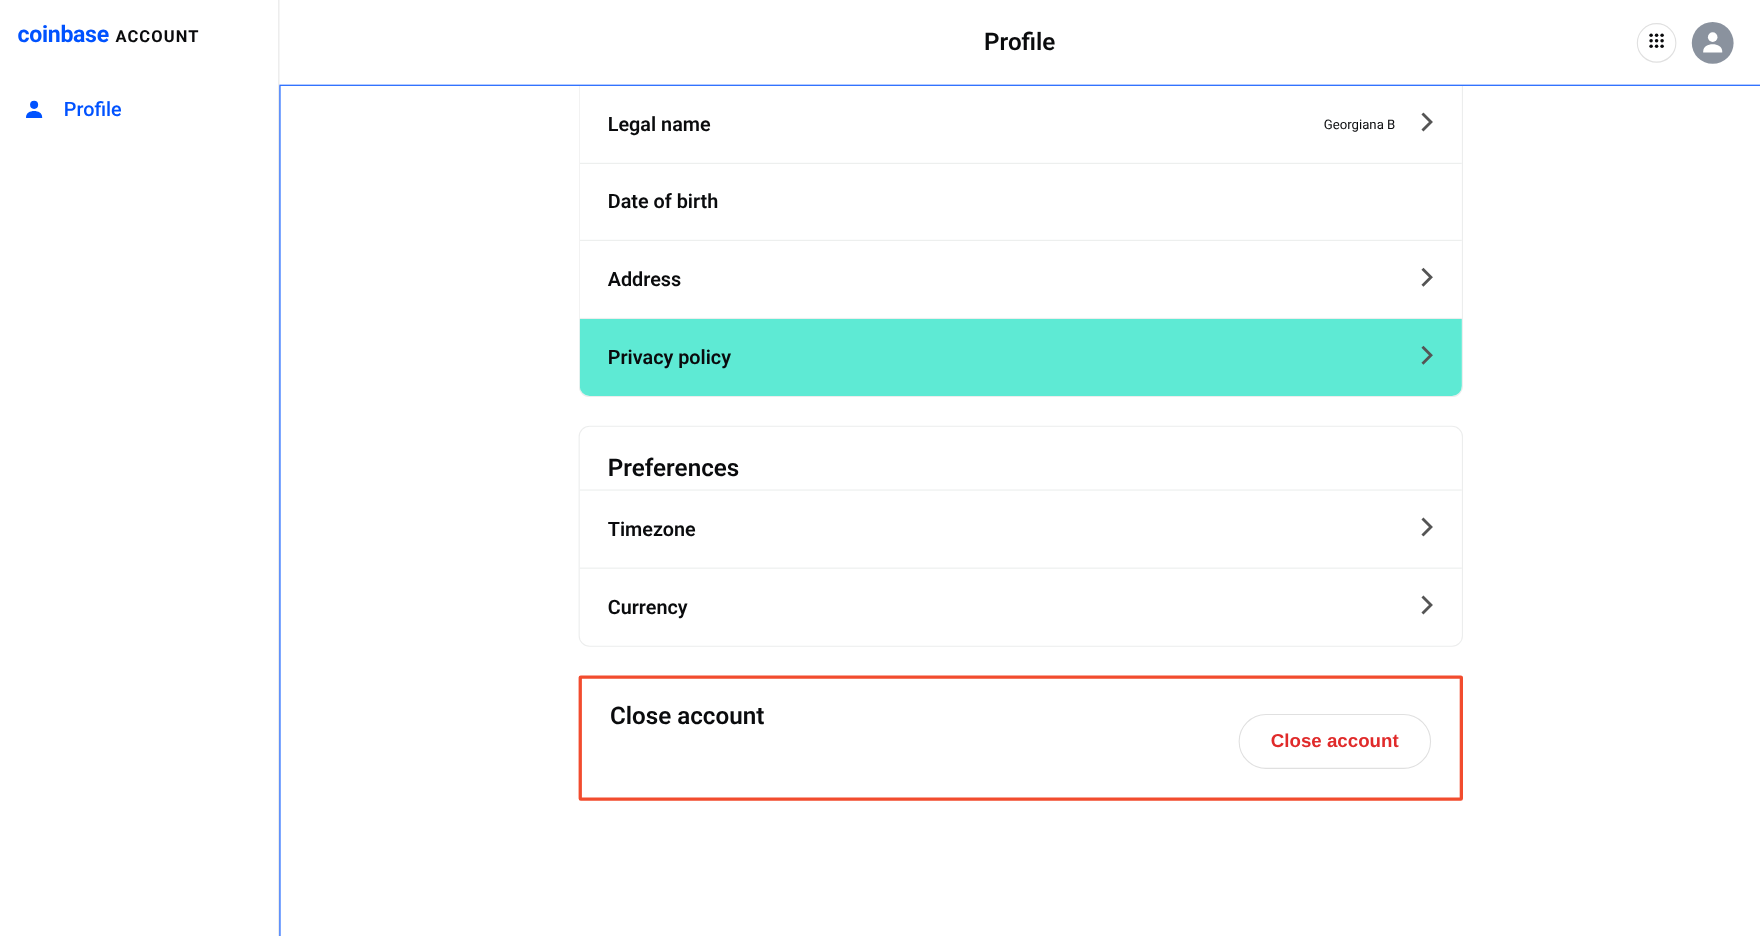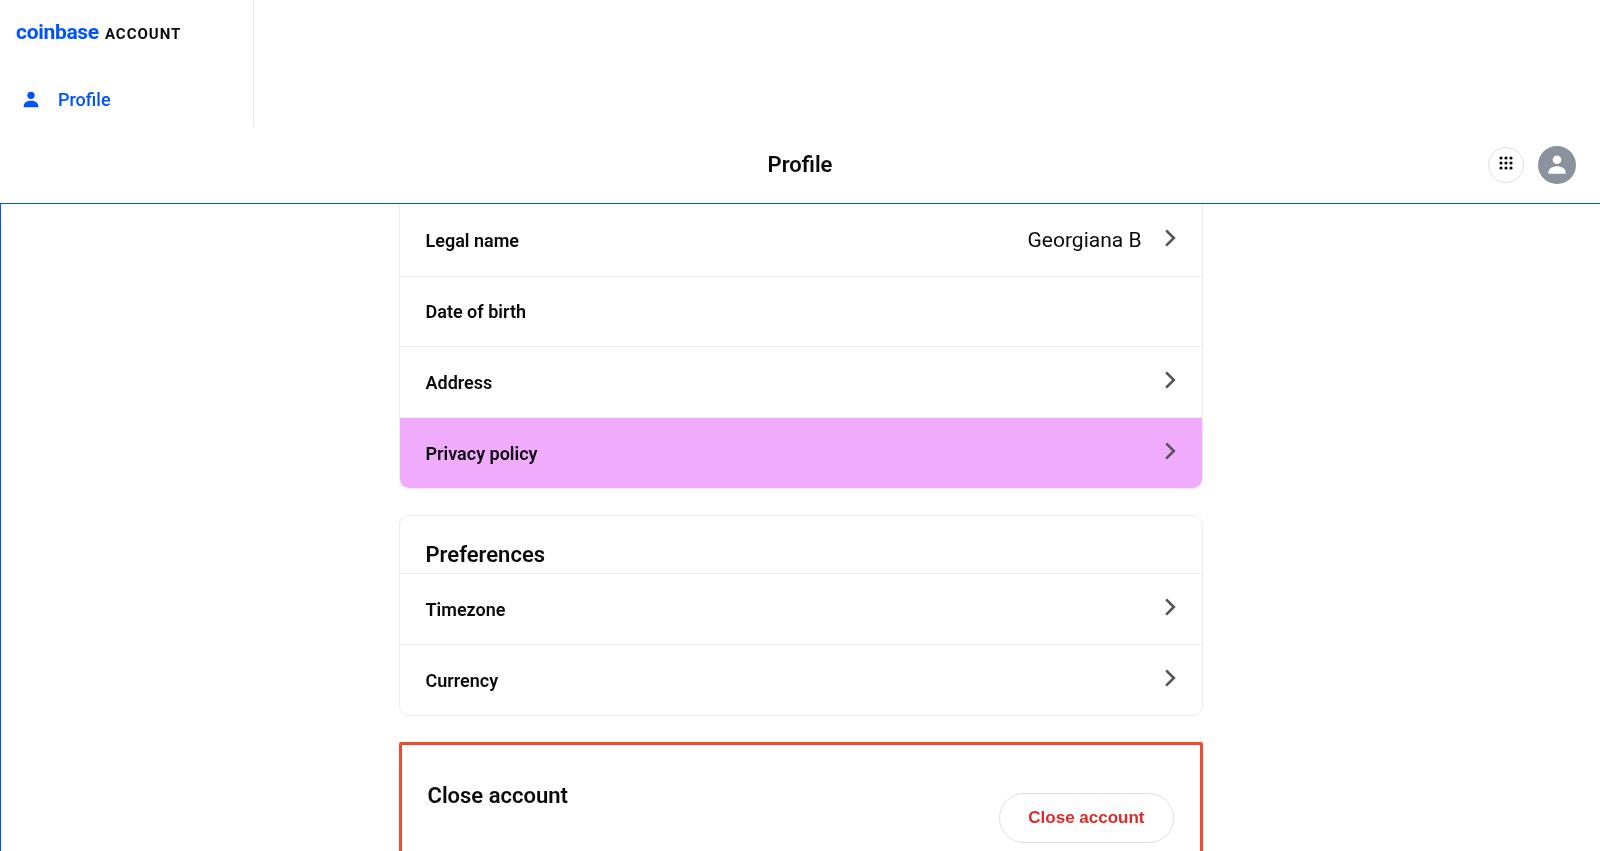--- a/index.html
+++ b/index.html
@@ -11,21 +11,20 @@
       font-family: -apple-system, BlinkMacSystemFont, "Segoe UI", Roboto, Helvetica, Arial, sans-serif;
       background: #ffffff;
       color: #0a0b0d;
       width: 1600px;
       height: 851px;
       overflow: hidden;
     }
     .layout {
       display: flex;
       height: 100%;
-      flex-direction: column;
     }
     .sidebar {
       width: 254px;
       border-right: 1px solid #e6e6e6;
       padding-top: 16px;
       flex-shrink: 0;
     }
     .logo-row {
       display: flex;
       align-items: baseline;
@@ -154,45 +153,44 @@
       border-bottom: 1px solid #eceeed;
       cursor: pointer;
     }
     .row:last-child {
       border-bottom: none;
     }
     .row-noclick {
       cursor: default;
     }
     .row.hovered {
-      background: #f0abfc;
+      background: #5eead4;
     }
     .row-label {
       font-size: 18px;
       font-weight: 600;
     }
     .row-right {
       display: flex;
       align-items: center;
       gap: 22px;
     }
     .row-value {
-      font-size: 21px;
+      font-size: 12px;
       color: #0a0b0d;
       font-weight: 400;
     }
     .chevron {
       color: #555;
     }
     .close-card-inner {
       display: flex;
       align-items: flex-start;
       justify-content: space-between;
       padding: 22px 26px 26px 26px;
-      margin-top: 16px;
     }
     .close-text {
       max-width: 520px;
     }
     .close-title {
       font-size: 22px;
       font-weight: 600;
       margin-bottom: 8px;
     }
     .close-desc {

